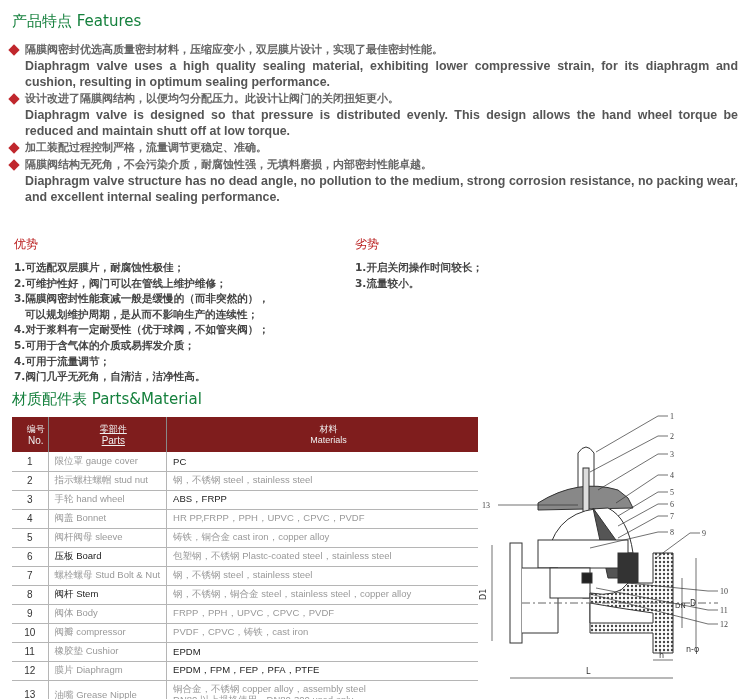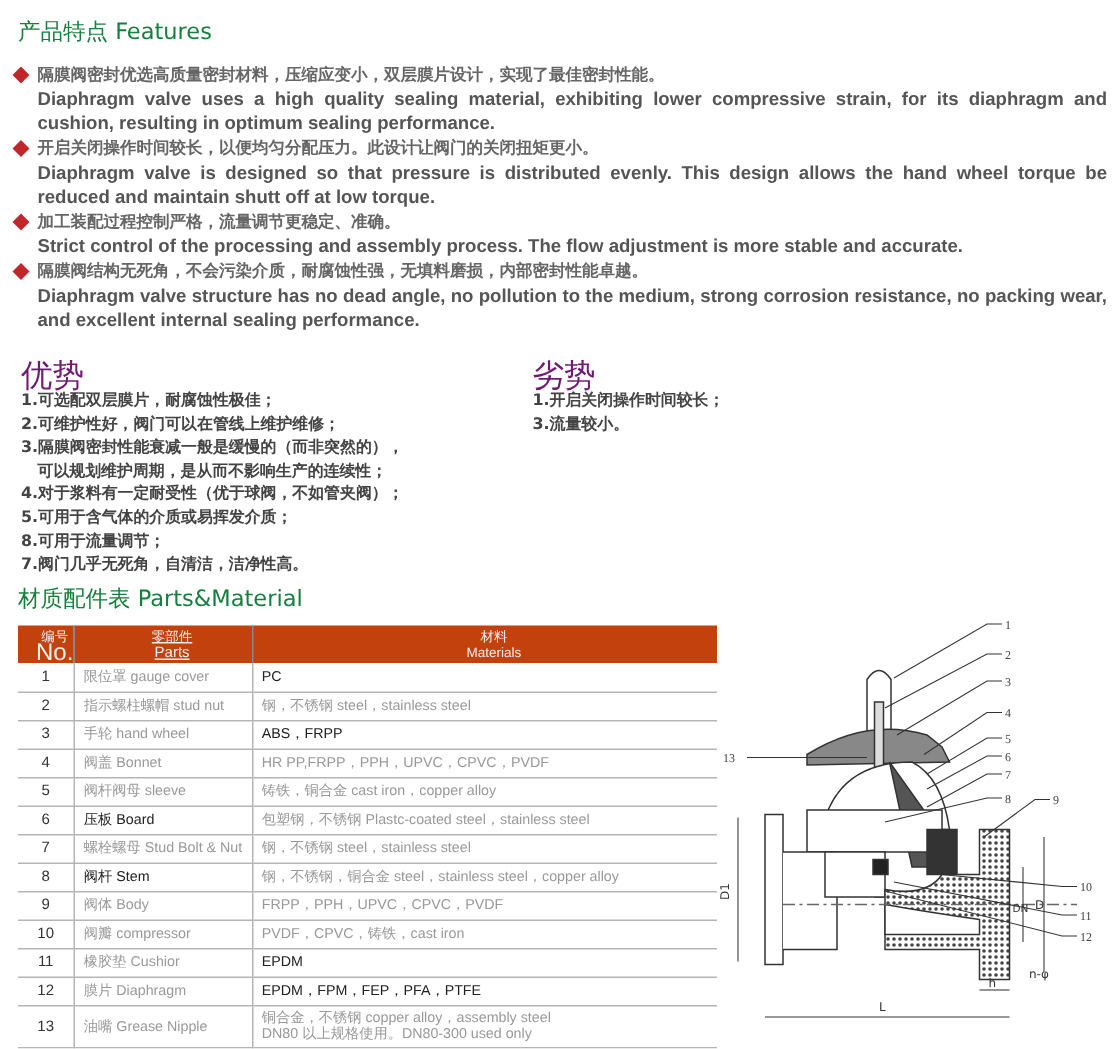--- a/index.html
+++ b/index.html
@@ -16,31 +16,31 @@
     .feat { position: relative; padding-left: 17px; margin-bottom: 1px; font-weight: bold; }
     .feat .diamond {
       position: absolute; left: 2px; top: 4px; width: 8px; height: 8px;
       background: #c0272d; transform: rotate(45deg);
     }
     .feat .cn { font-size: 11px; color: #666; line-height: 16px; }
     .feat .en {
       font-family: "Liberation Sans", sans-serif; font-size: 12.4px;
       color: #555; line-height: 16px; text-align: justify;
     }
-    .adv-title { position: absolute; font-size: 21px; color: #701a75; }
+    .adv-title { position: absolute; font-size: 12px; color: #b91c1c; }
     .adv-list { position: absolute; font-size: 10.6px; color: #444; line-height: 15.6px; font-weight: bold; }
     .adv-list div { white-space: nowrap; }
     table.parts {
       position: absolute; left: 12px; top: 417px; width: 466px;
       border-collapse: collapse; font-size: 10px;
       font-family: "Liberation Sans", sans-serif;
     }
     table.parts th {
-      background: #c2410c; color: #f0f0f0; font-weight: normal;
-      font-size: 9px; line-height: 11px; height: 25px;
+      background: #7f1d1d; color: #f0f0f0; font-weight: normal;
+      font-size: 9px; line-height: 11px; height: 35px;
       border-right: 1px solid #888;
       padding-left: 12px;
     }
     table.parts th:last-child { border-right: none; }
     table.parts td {
       height: 19px; border-bottom: 1px solid #b5b5b5; color: #999;
       padding: 0 6px; white-space: nowrap; font-size: 9.5px;
     }
     table.parts td.no { text-align: center; color: #333; width: 36px; border-right: 1px solid #b5b5b5; font-size: 10px; }
     table.parts td.pt { width: 110px; border-right: 1px solid #b5b5b5; }
@@ -53,60 +53,59 @@
 
 <div class="sec-title" style="top:12px;">产品特点 Features</div>
 <div class="features">
   <div class="feat">
     <span class="diamond"></span>
     <div class="cn">隔膜阀密封优选高质量密封材料，压缩应变小，双层膜片设计，实现了最佳密封性能。</div>
     <div class="en">Diaphragm valve uses a high quality sealing material, exhibiting lower compressive strain, for its diaphragm and cushion, resulting in optimum sealing performance.</div>
   </div>
   <div class="feat">
     <span class="diamond"></span>
-    <div class="cn">开启关闭操作时间较长，以便均匀分配压力。此设计让阀门的关闭扭矩更小。</div>
+    <div class="cn">设计改进了隔膜阀结构，以便均匀分配压力。此设计让阀门的关闭扭矩更小。</div>
     <div class="en">Diaphragm valve is designed so that pressure is distributed evenly. This design allows the hand wheel torque be reduced and maintain shutt off at low torque.</div>
   </div>
   <div class="feat">
     <span class="diamond"></span>
     <div class="cn">加工装配过程控制严格，流量调节更稳定、准确。</div>
-    <div class="en">Strict control of the processing and assembly process. The flow adjustment is more stable and accurate.</div>
   </div>
   <div class="feat">
     <span class="diamond"></span>
     <div class="cn">隔膜阀结构无死角，不会污染介质，耐腐蚀性强，无填料磨损，内部密封性能卓越。</div>
     <div class="en">Diaphragm valve structure has no dead angle, no pollution to the medium, strong corrosion resistance, no packing wear, and excellent internal sealing performance.</div>
   </div>
 </div>
 
 <div class="adv-title" style="left:14px; top:236px;">优势</div>
 <div class="adv-list" style="left:14px; top:260px;">
   <div>1.可选配双层膜片，耐腐蚀性极佳；</div>
   <div>2.可维护性好，阀门可以在管线上维护维修；</div>
   <div>3.隔膜阀密封性能衰减一般是缓慢的（而非突然的），</div>
   <div style="padding-left:11px;">  可以规划维护周期，是从而不影响生产的连续性；</div>
   <div>4.对于浆料有一定耐受性（优于球阀，不如管夹阀）；</div>
   <div>5.可用于含气体的介质或易挥发介质；</div>
-  <div>8.可用于流量调节；</div>
+  <div>4.可用于流量调节；</div>
   <div>7.阀门几乎无死角，自清洁，洁净性高。</div>
 </div>
 
 <div class="adv-title" style="left:355px; top:236px;">劣势</div>
 <div class="adv-list" style="left:355px; top:260px;">
   <div>1.开启关闭操作时间较长；</div>
   <div>3.流量较小。</div>
 </div>
 
 <div class="sec-title" style="top:390px;">材质配件表 Parts&amp;Material</div>
 <table class="parts">
   <thead>
     <tr>
       <th style="width:36px;">
         <div>编号</div>
-        <div style="font-size:16px;text-align:right;">No.</div>
+        <div style="font-size:10px;">No.</div>
       </th>
       <th style="width:110px;text-decoration:underline;">
         <div>零部件</div>
         <div style="font-size:10px;">Parts</div>
       </th>
       <th>
         <div>材料</div>
         <div>Materials</div>
       </th>
     </tr>

